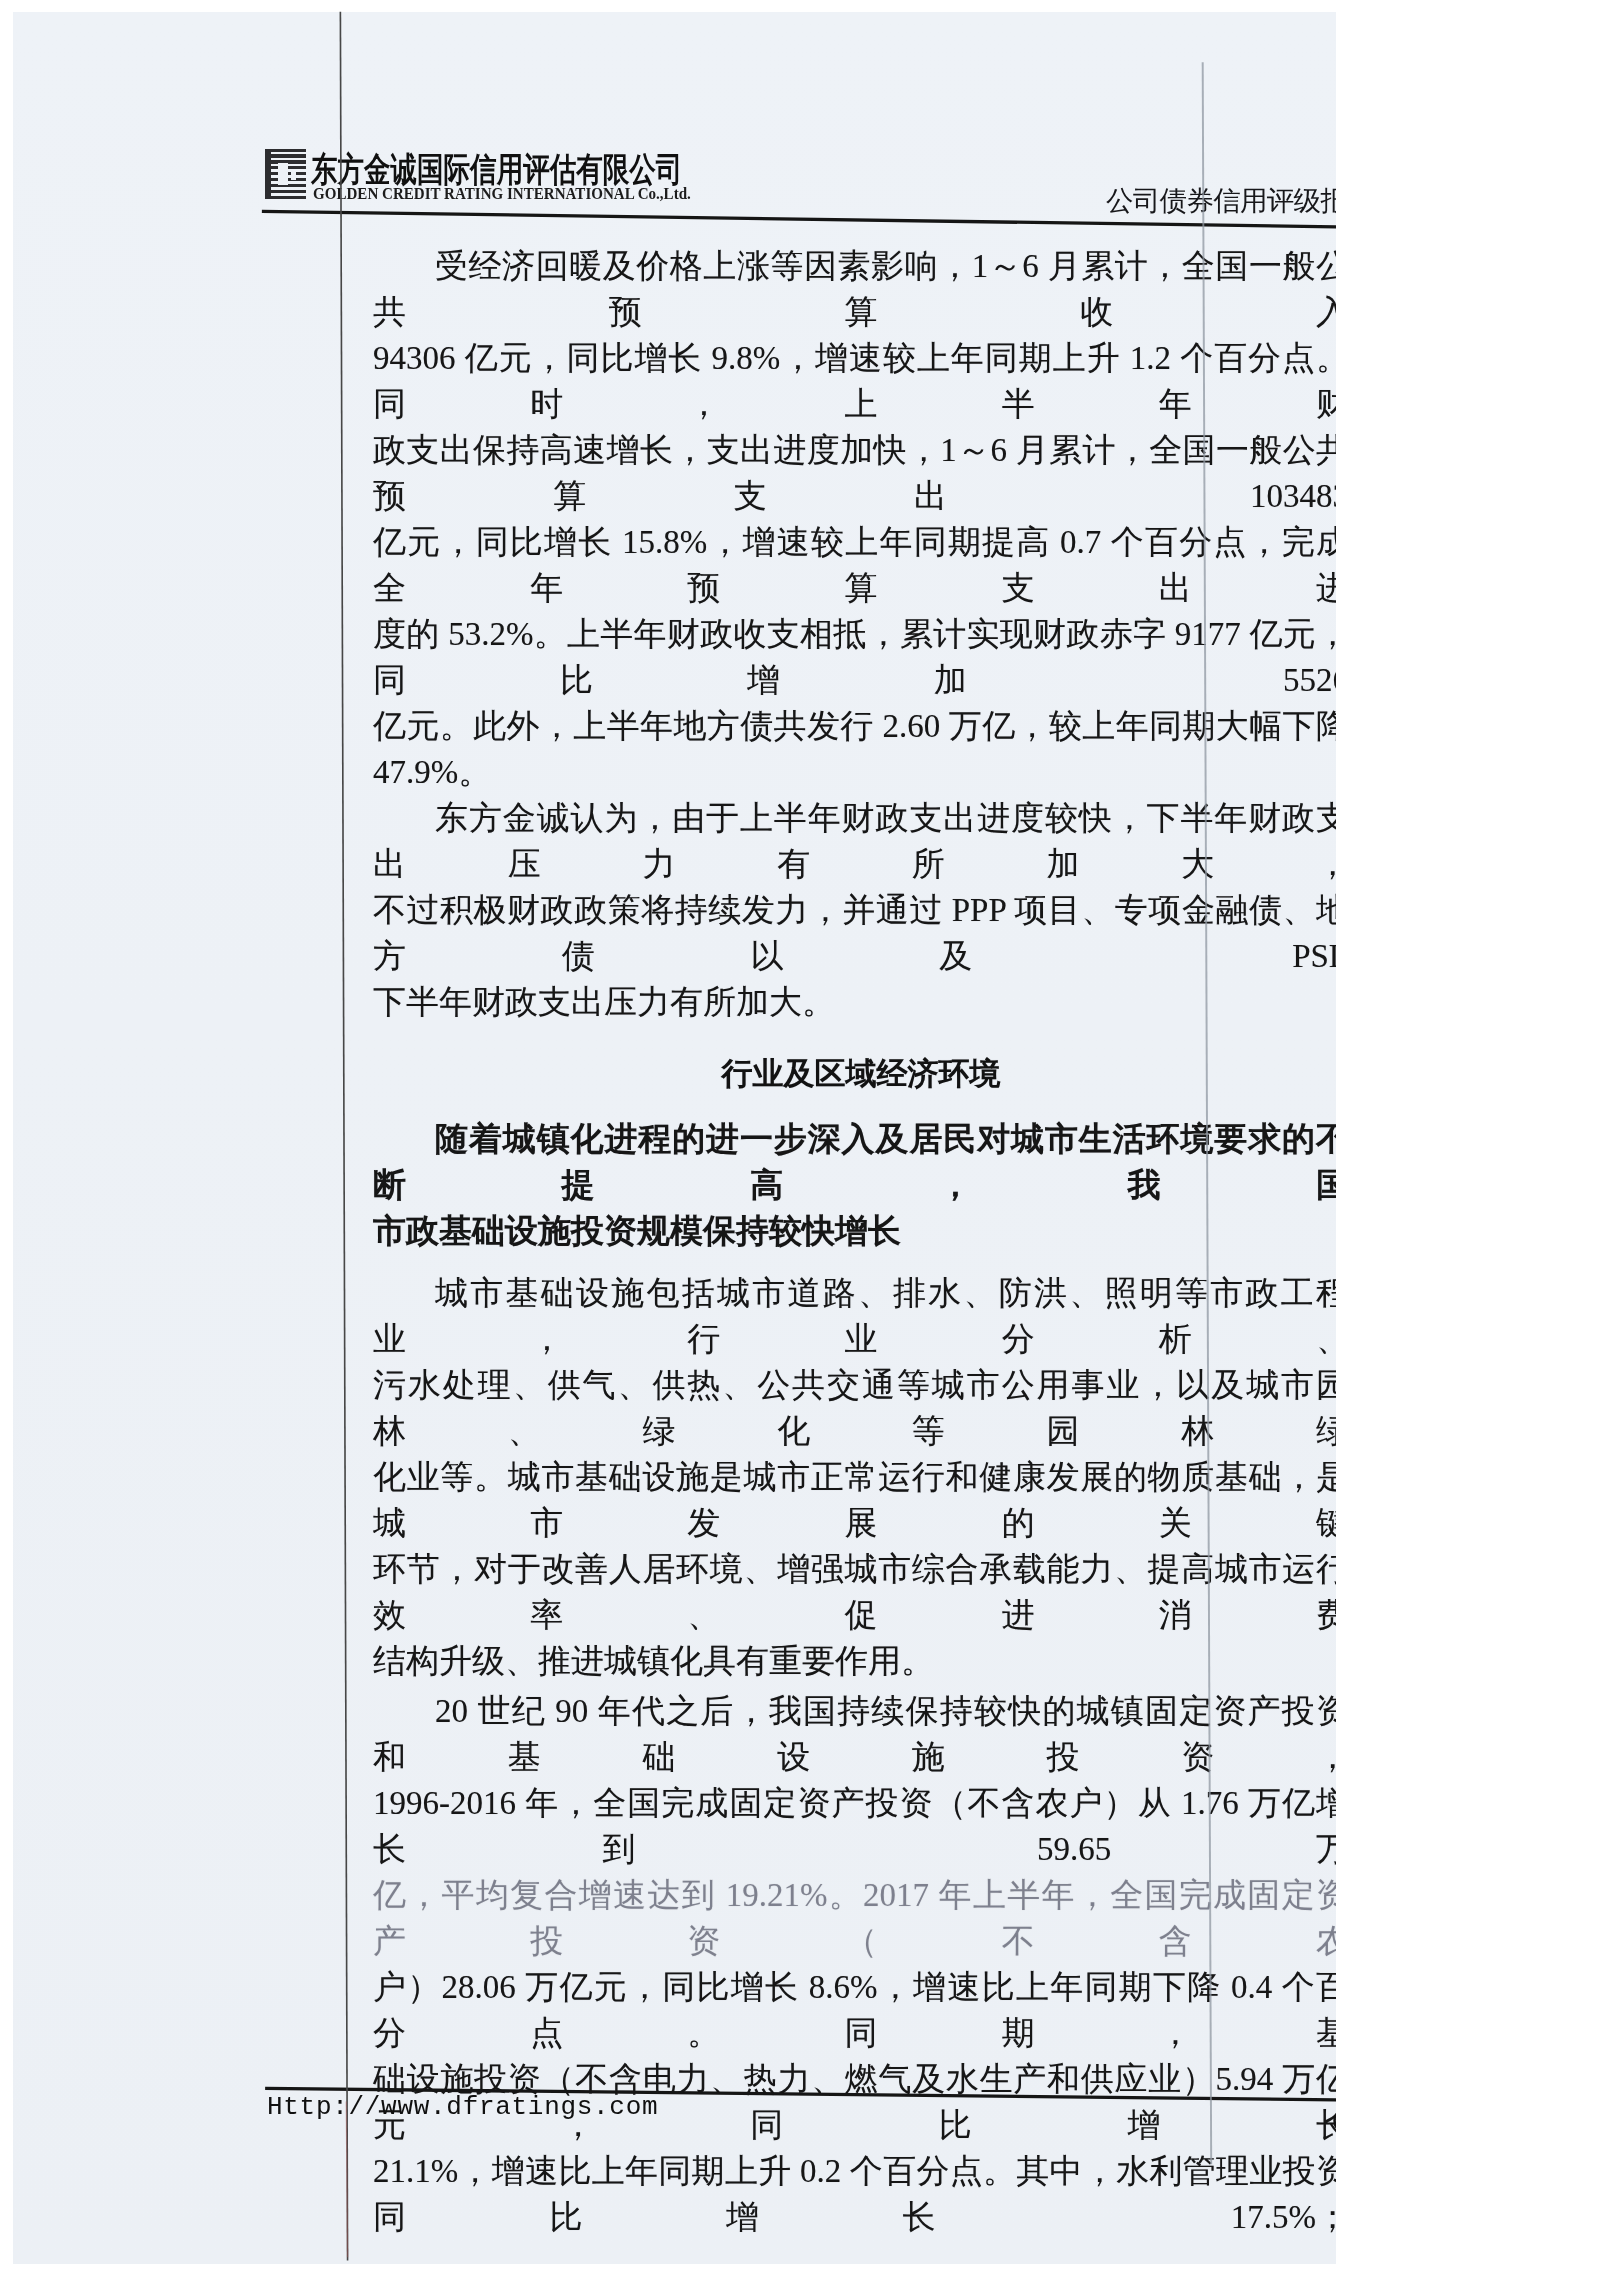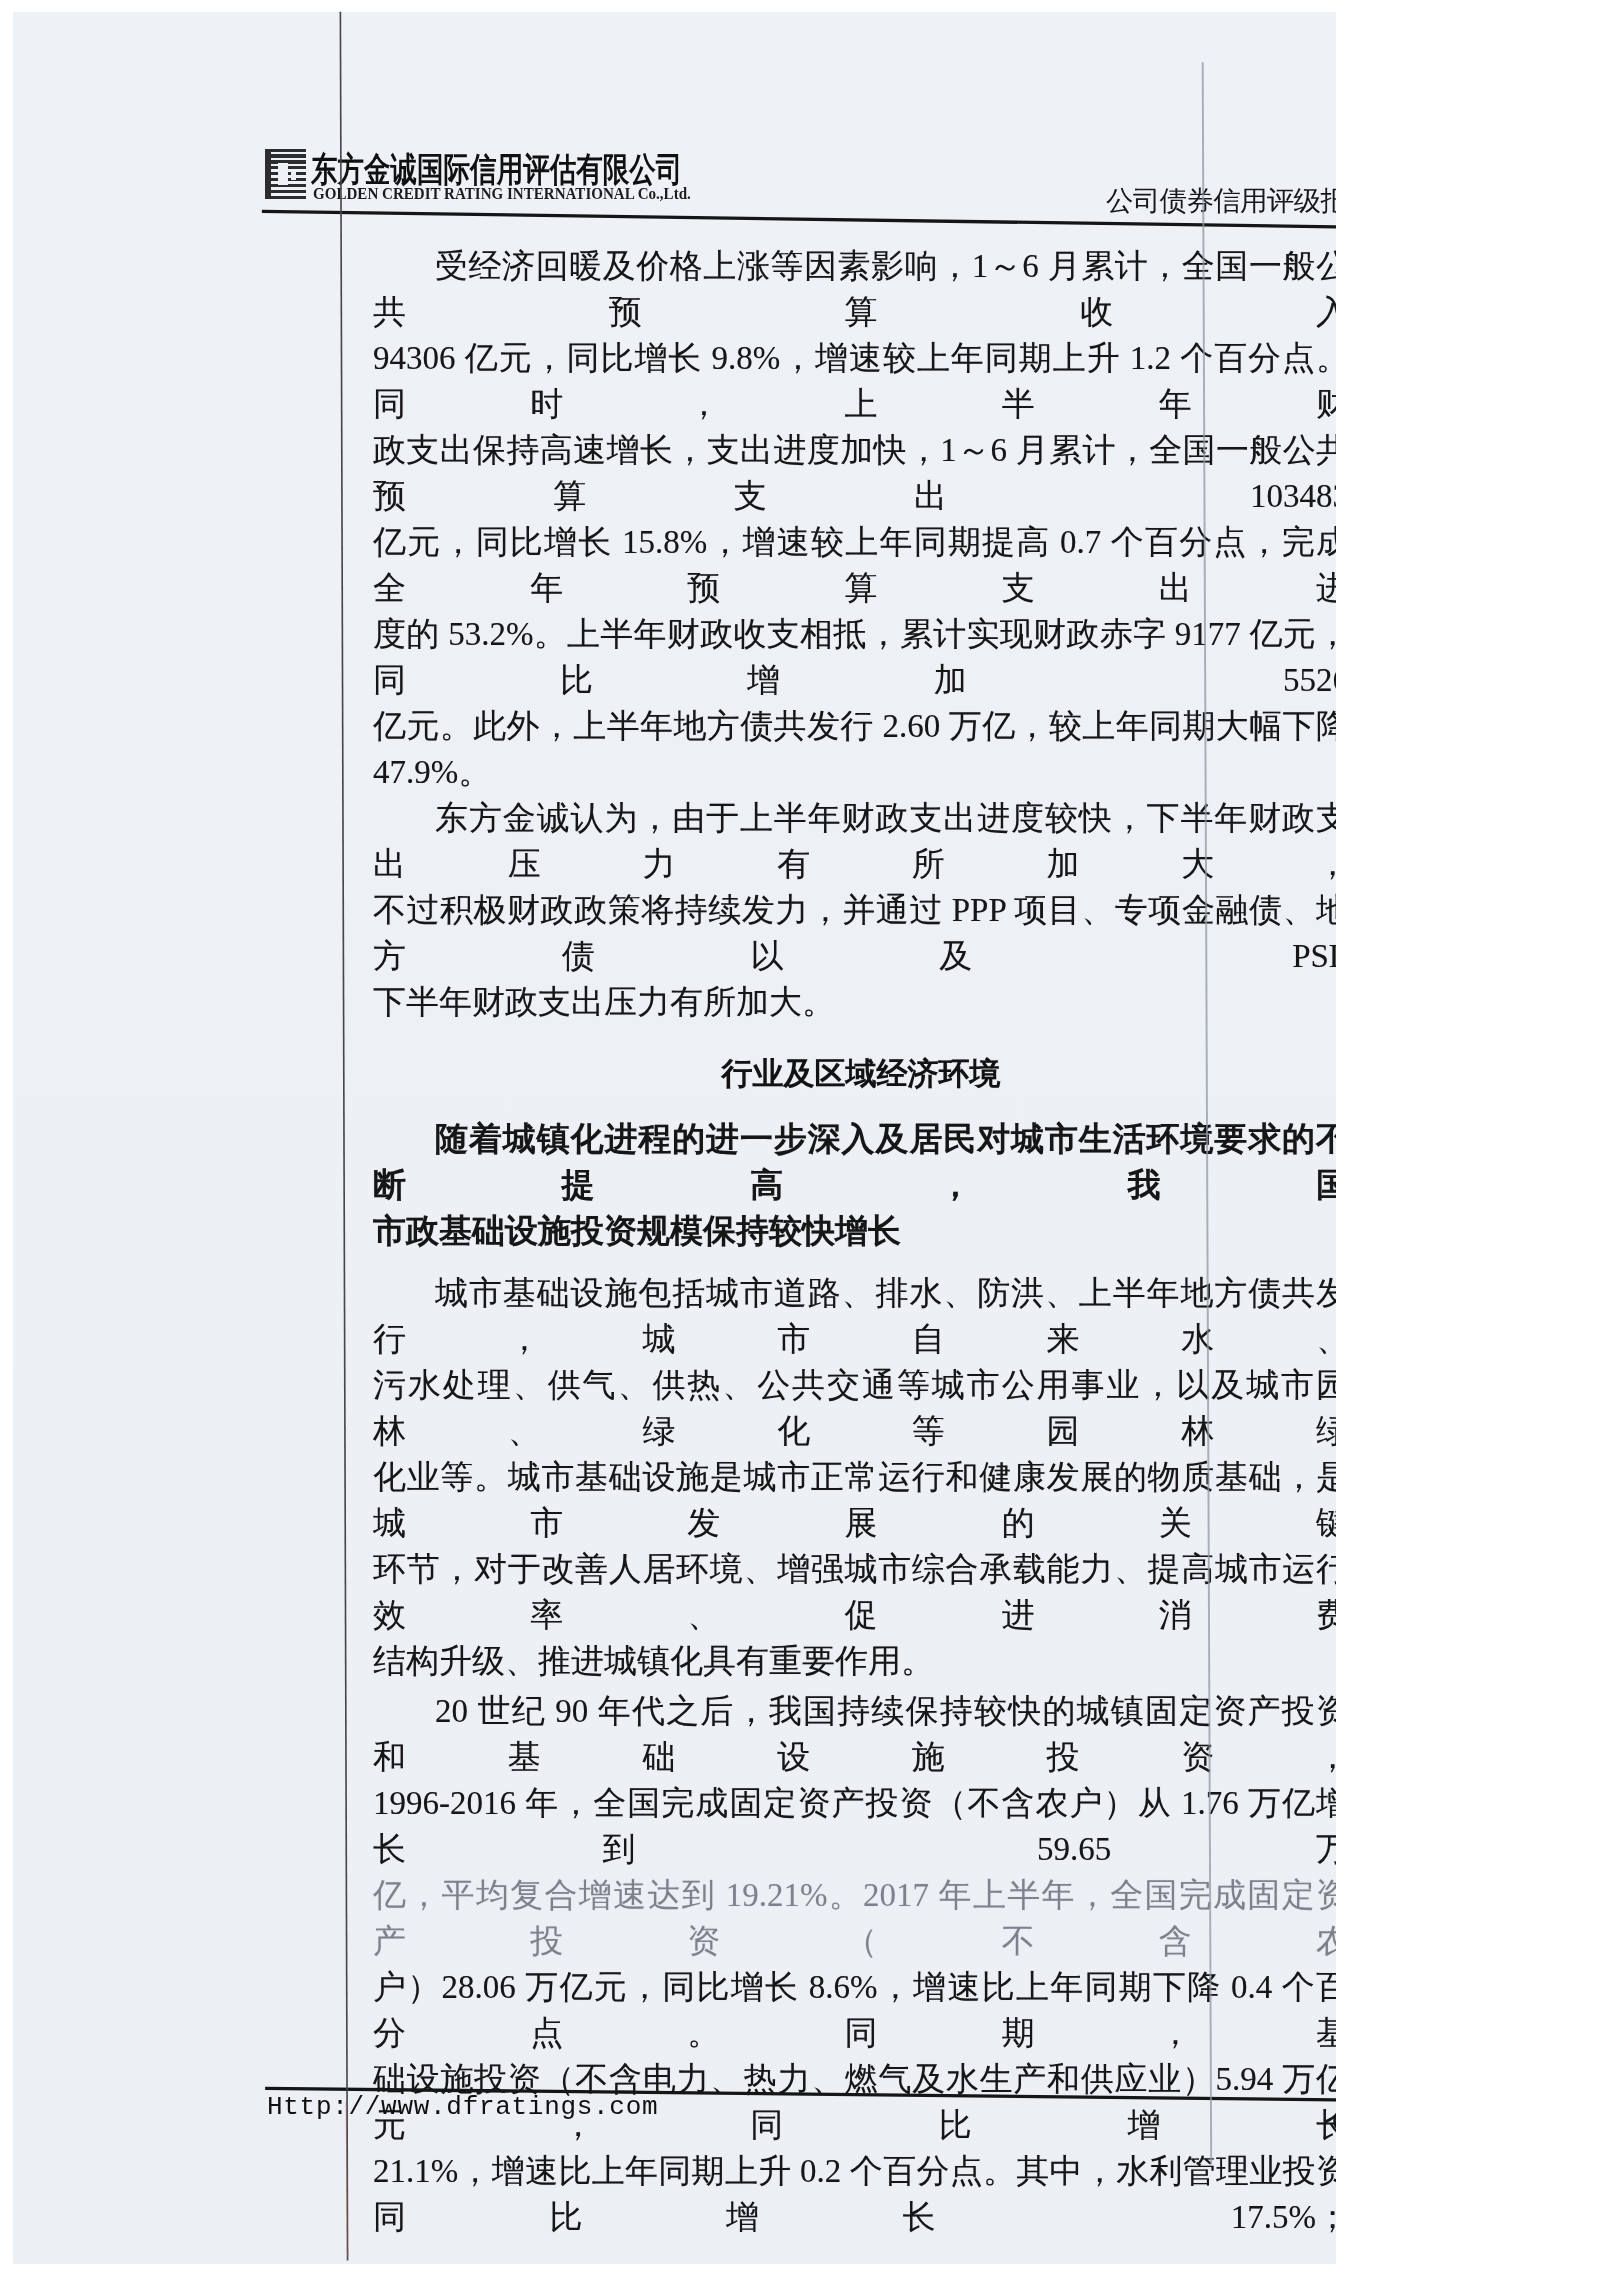--- a/index.html
+++ b/index.html
@@ -72,21 +72,21 @@
       <div class="ln ind">东方金诚认为，由于上半年财政支出进度较快，下半年财政支出压力有所加大，</div>
       <div class="ln">不过积极财政政策将持续发力，并通过 PPP 项目、专项金融债、地方债以及 PSL</div>
       <div class="ln last">下半年财政支出压力有所加大。</div>
     </div>
     <div class="h1">行业及区域经济环境</div>
     <div class="para" id="bp">
       <div class="ln ind">随着城镇化进程的进一步深入及居民对城市生活环境要求的不断提高，我国</div>
       <div class="ln last">市政基础设施投资规模保持较快增长</div>
     </div>
     <div class="para" id="p3">
-      <div class="ln ind">城市基础设施包括城市道路、排水、防洪、上半年地方债共发行，城市自来水、</div>
+      <div class="ln ind">城市基础设施包括城市道路、排水、防洪、照明等市政工程业，行业分析、</div>
       <div class="ln">污水处理、供气、供热、公共交通等城市公用事业，以及城市园林、绿化等园林绿</div>
       <div class="ln">化业等。城市基础设施是城市正常运行和健康发展的物质基础，是城市发展的关键</div>
       <div class="ln">环节，对于改善人居环境、增强城市综合承载能力、提高城市运行效率、促进消费</div>
       <div class="ln last">结构升级、推进城镇化具有重要作用。</div>
     </div>
     <div class="para" id="p4">
       <div class="ln ind">20 世纪 90 年代之后，我国持续保持较快的城镇固定资产投资和基础设施投资，</div>
       <div class="ln">1996-2016 年，全国完成固定资产投资（不含农户）从 1.76 万亿增长到 59.65 万</div>
       <div class="ln faded">亿，平均复合增速达到 19.21%。2017 年上半年，全国完成固定资产投资（不含农</div>
       <div class="ln">户）28.06 万亿元，同比增长 8.6%，增速比上年同期下降 0.4 个百分点。同期，基</div>

